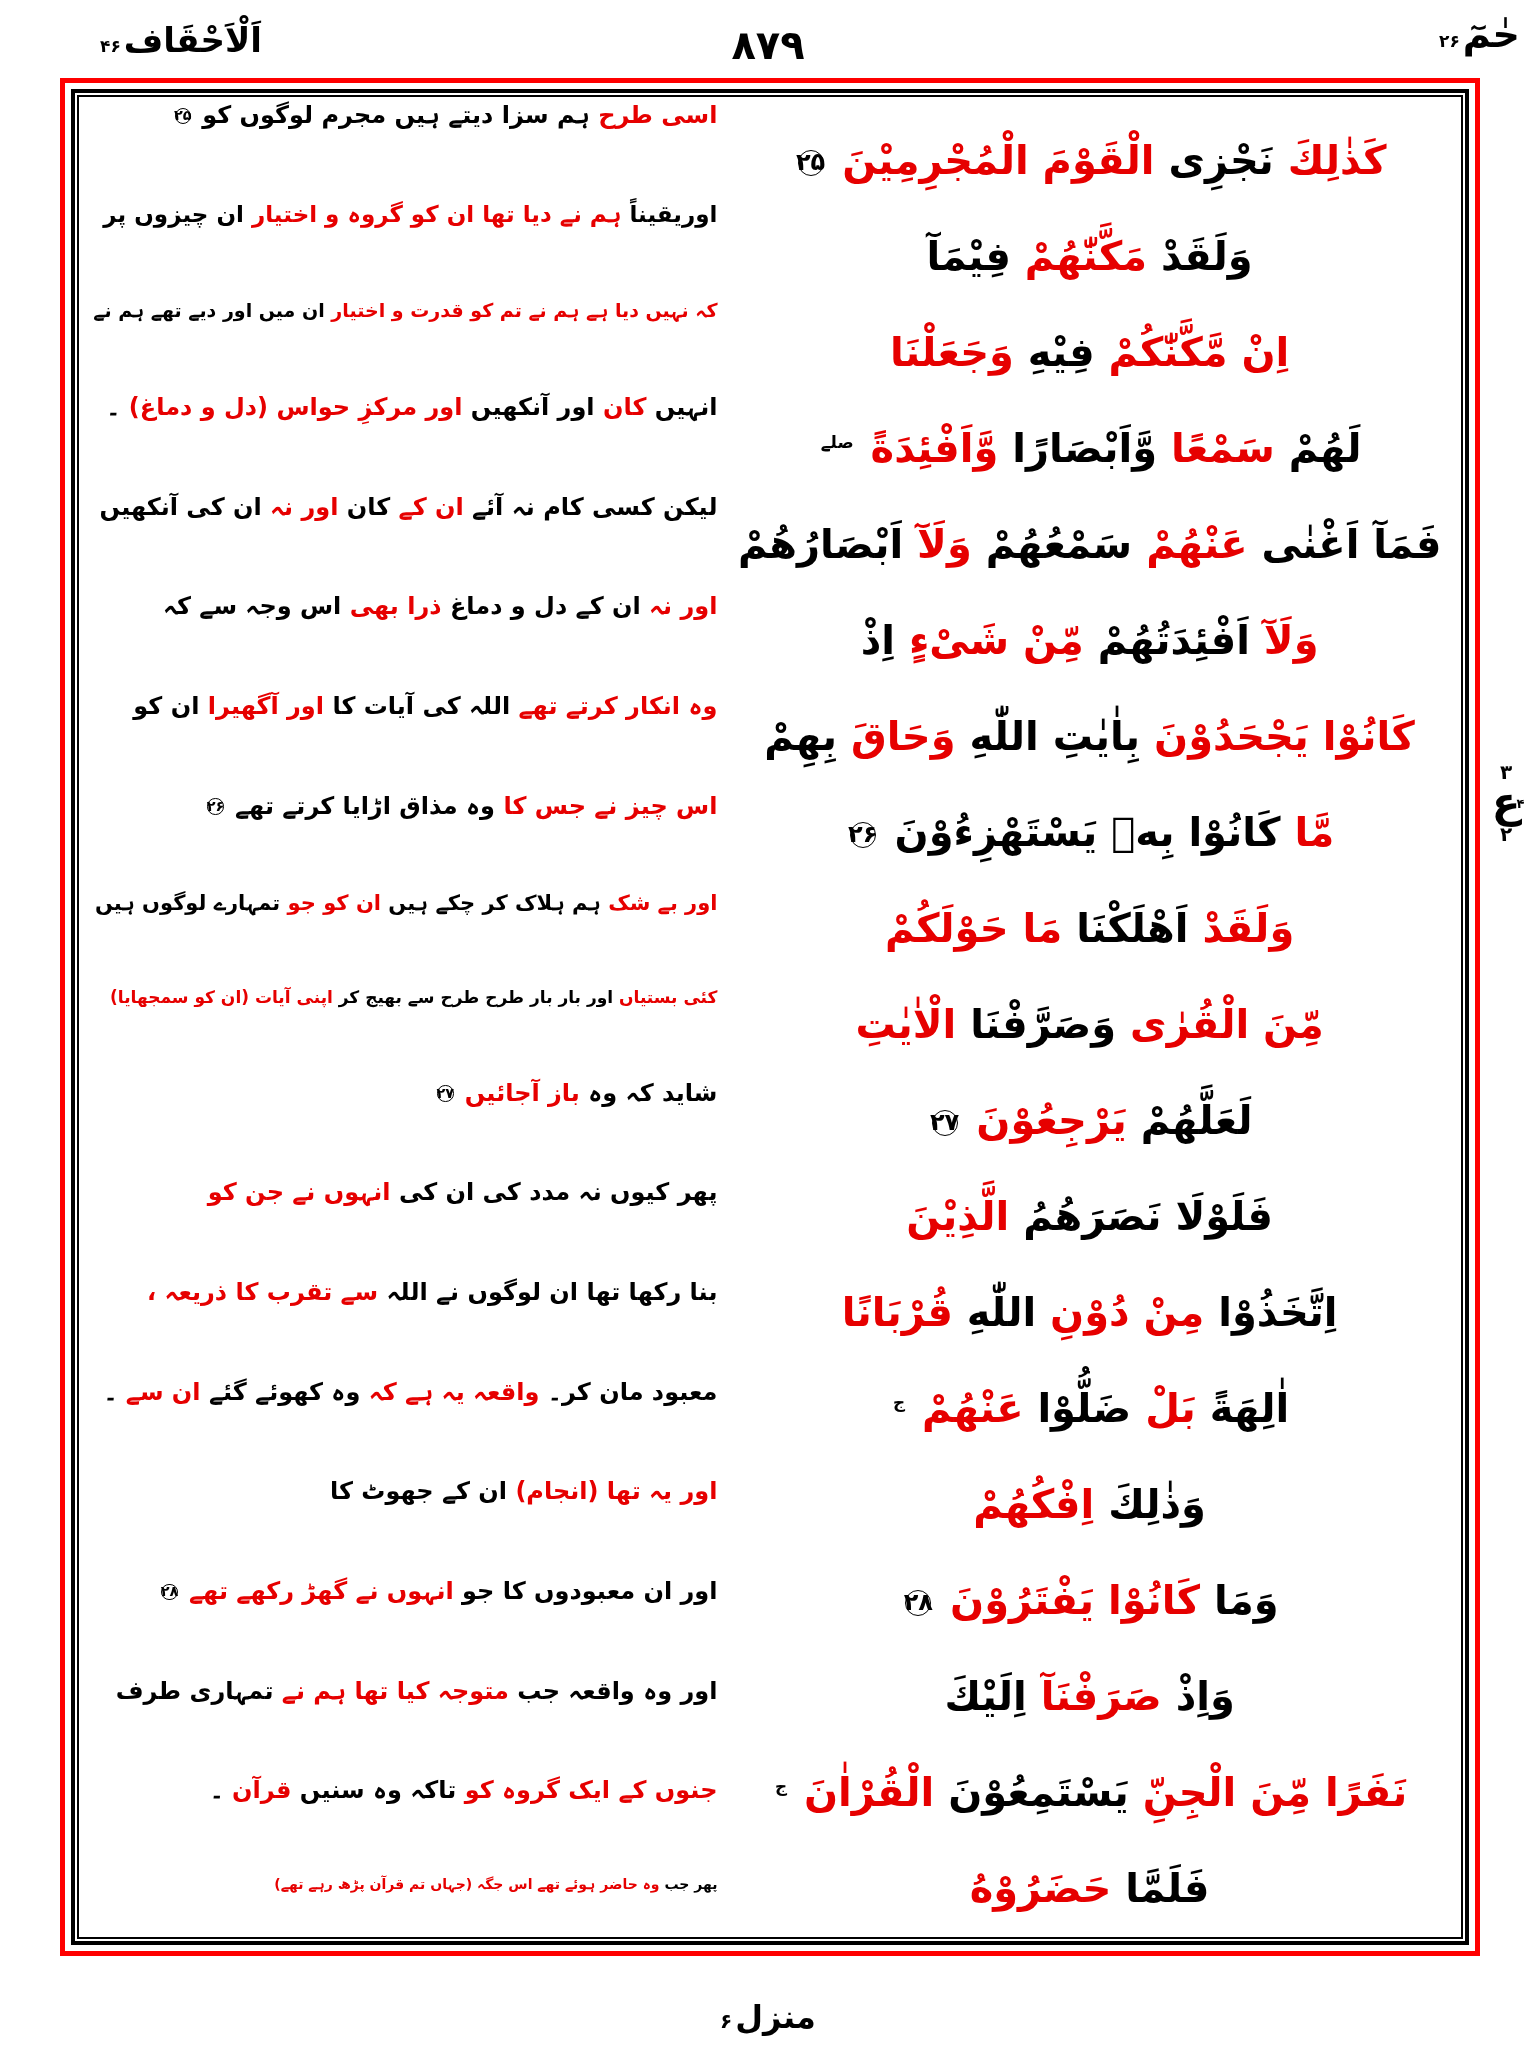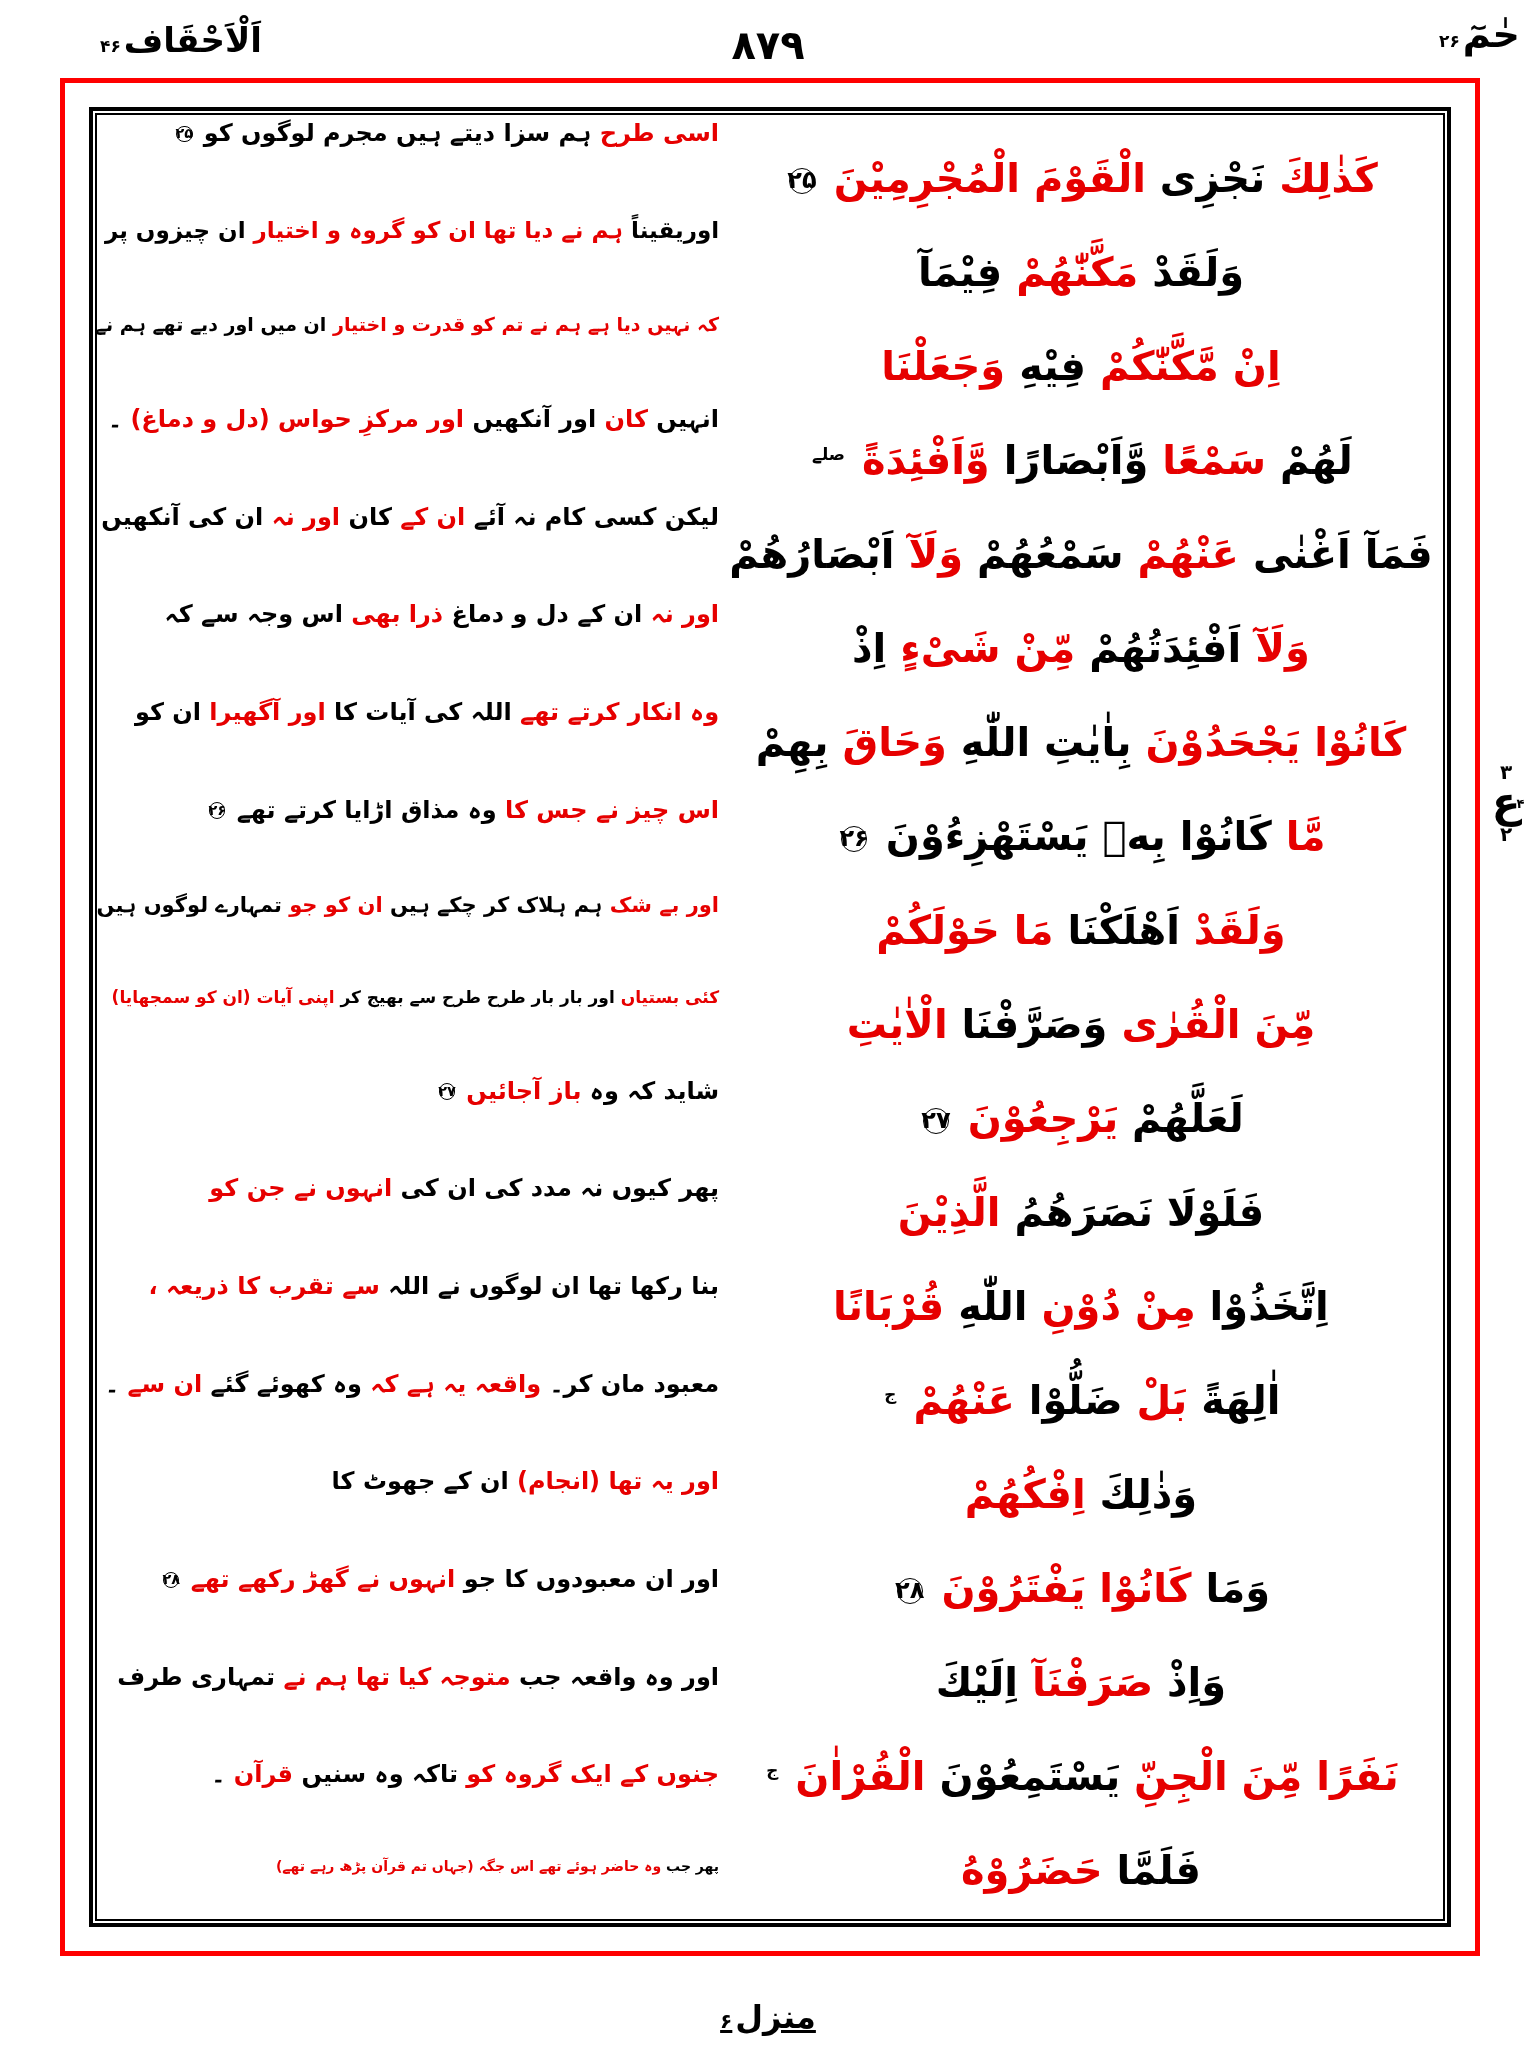--- a/index.html
+++ b/index.html
@@ -9,21 +9,21 @@
   }
   
   .hdr-item{position:absolute;font-weight:bold;white-space:nowrap;}
   .hdr-left{left:100px;top:20px;font-size:34px;direction:rtl;text-align:center;}
   .hdr-center{left:0;right:0;top:22px;text-align:center;font-size:40px;}
   .hdr-right{right:16px;top:12px;font-size:38px;direction:rtl;}
   .hdr-sub{font-size:17px;font-weight:bold;margin-right:3px;vertical-align:baseline;}
   
   .frame{
     position:absolute;left:60px;top:78px;right:56px;bottom:92px;
-    border:5px solid #ff0000;padding:24px;box-sizing:border-box;
+    border:5px solid #ff0000;padding:6px;box-sizing:border-box;
   }
   .frame-inner{
     position:relative;width:100%;height:100%;box-sizing:border-box;
     border:4px solid #000;
     box-shadow:inset 0 0 0 2px #ffffff, inset 0 0 0 4px #000000;
   }
   
   .arabic-col{
     position:absolute;top:44px;bottom:30px;right:14px;width:52%;
     display:flex;flex-direction:column;justify-content:space-between;direction:rtl;
@@ -52,21 +52,21 @@
     position:absolute;right:4px;top:762px;width:52px;
     display:flex;flex-direction:column;align-items:center;gap:2px;
     font-weight:bold;color:#000;direction:rtl;
   }
   .ruku .num{font-size:20px;line-height:1;}
   .ruku .ain{font-size:42px;line-height:0.9;position:relative;}
   .ruku .ain-inner{position:absolute;font-size:13px;right:-4px;top:14px;}
   
   .footer{
     position:absolute;left:0;right:0;bottom:12px;text-align:center;
-    font-size:32px;font-weight:bold;direction:rtl;text-decoration:underline;
+    font-size:32px;font-weight:bold;direction:rtl;
   }
   .footer .hdr-sub{font-size:20px;}
 </style>
 </head>
 <body>
 
 <div>
 
   <div class="hdr-item hdr-right">
     <span>حٰمٓ</span><span class="hdr-sub">۲۶</span>

